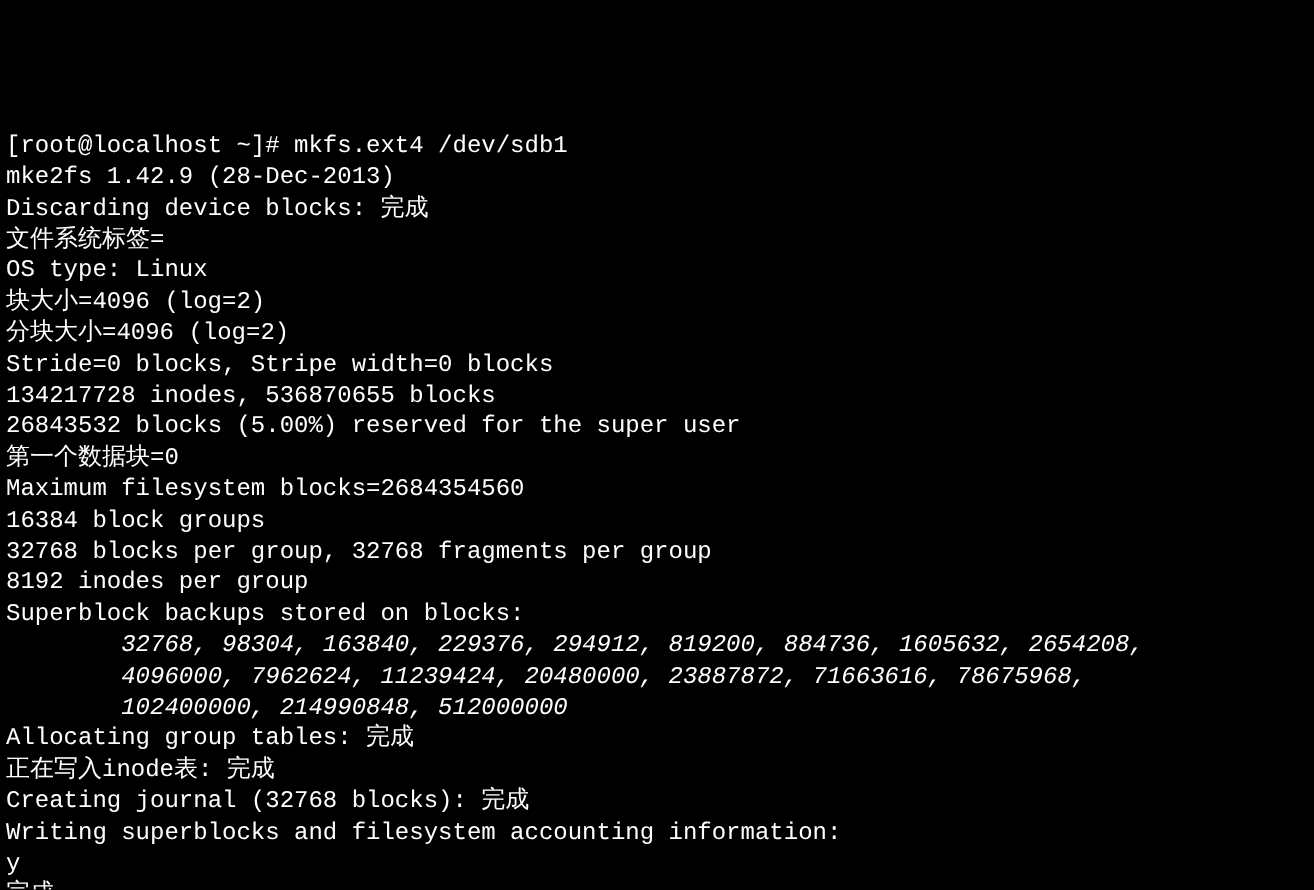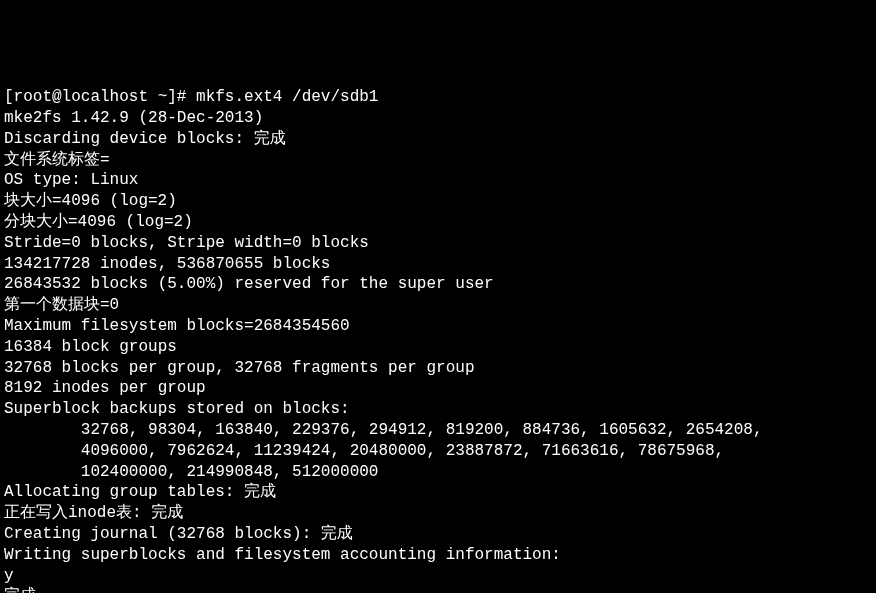--- a/index.html
+++ b/index.html
@@ -17,20 +17,21 @@
       word-wrap: break-word;
     }
     .terminal {
       display: block;
     }
     .line {
       display: block;
     }
     .indent {
       padding-left: 8ch;
+      font-style: italic;
     }
   </style>
 </head>
 <body>
 
 
 
 <div class="terminal"><span class="line"><span>[root@localhost ~]# </span><span>mkfs.ext4 /dev/sdb1</span></span><span class="line">mke2fs 1.42.9 (28-Dec-2013)</span><span class="line">Discarding device blocks: 完成</span><span class="line">文件系统标签=</span><span class="line">OS type: Linux</span><span class="line">块大小=4096 (log=2)</span><span class="line">分块大小=4096 (log=2)</span><span class="line">Stride=0 blocks, Stripe width=0 blocks</span><span class="line">134217728 inodes, 536870655 blocks</span><span class="line">26843532 blocks (5.00%) reserved for the super user</span><span class="line">第一个数据块=0</span><span class="line">Maximum filesystem blocks=2684354560</span><span class="line">16384 block groups</span><span class="line">32768 blocks per group, 32768 fragments per group</span><span class="line">8192 inodes per group</span><span class="line">Superblock backups stored on blocks: </span><span class="line indent">32768, 98304, 163840, 229376, 294912, 819200, 884736, 1605632, 2654208, </span><span class="line indent">4096000, 7962624, 11239424, 20480000, 23887872, 71663616, 78675968, </span><span class="line indent">102400000, 214990848, 512000000</span><span class="line"></span><span class="line">Allocating group tables: 完成</span><span class="line">正在写入inode表: 完成</span><span class="line">Creating journal (32768 blocks): 完成</span><span class="line">Writing superblocks and filesystem accounting information: </span><span class="line">y</span><span class="line">完成</span></div>
 
 

